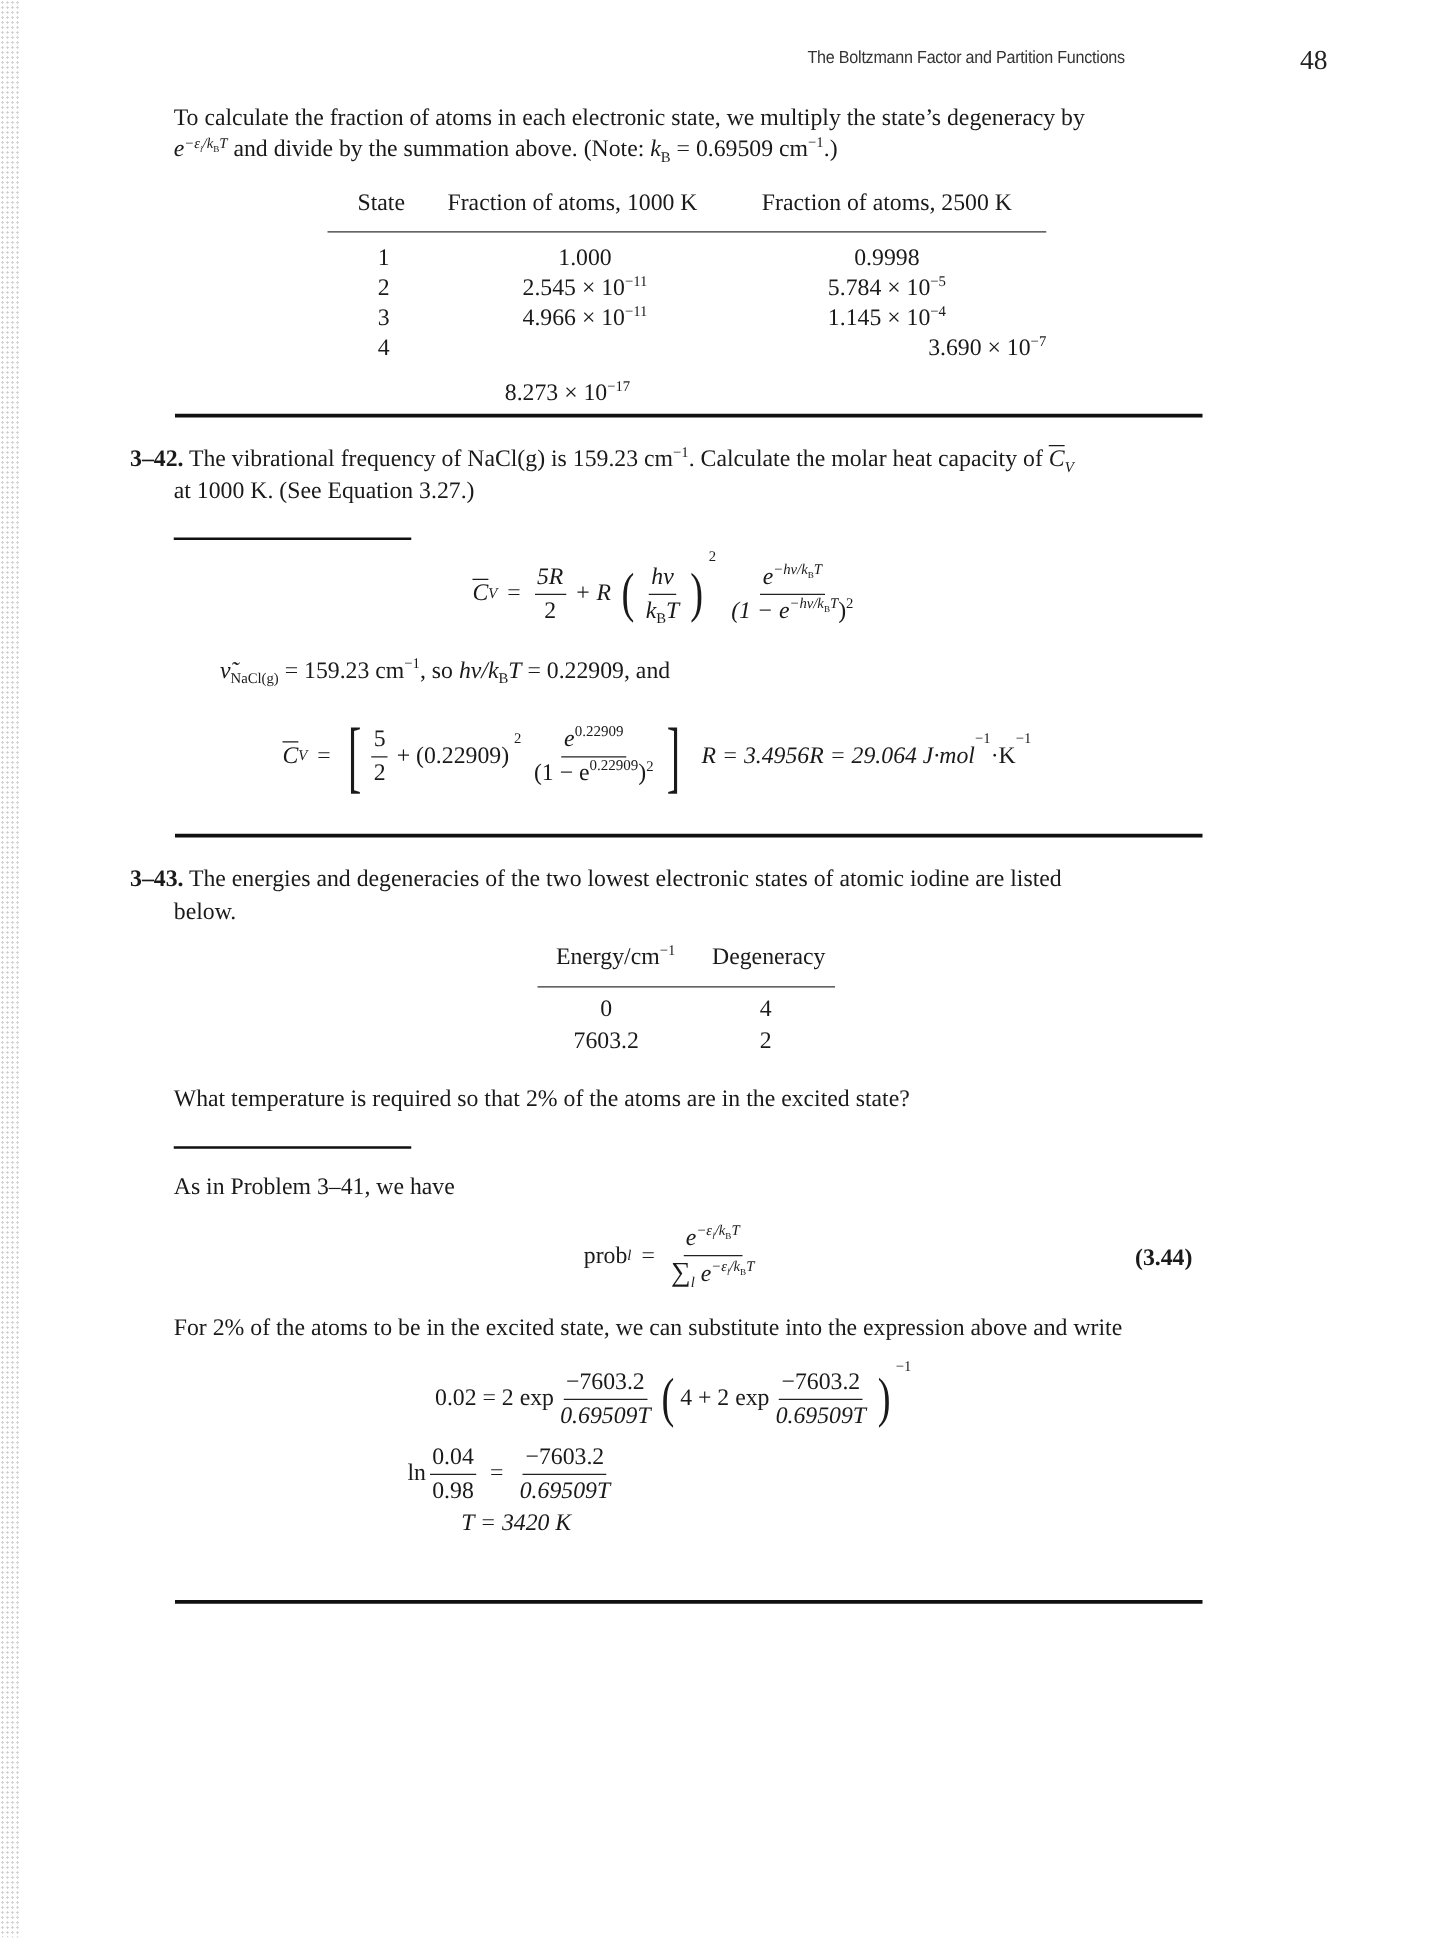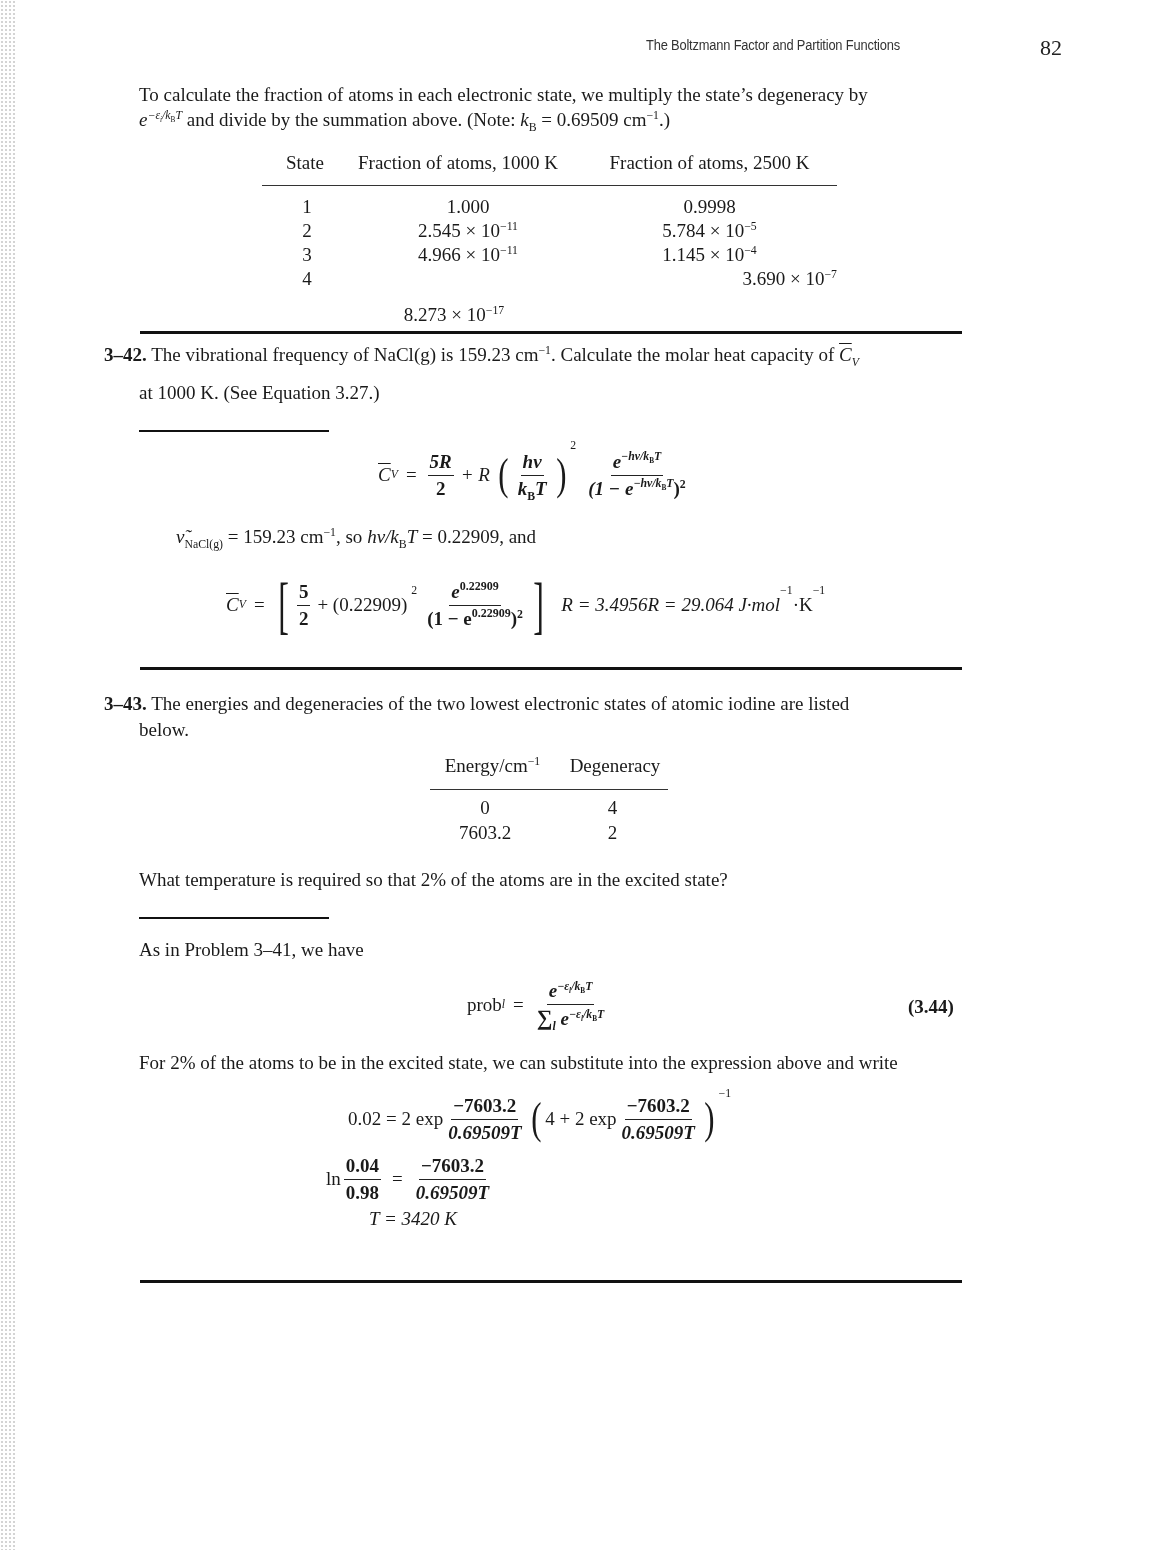--- a/index.html
+++ b/index.html
@@ -24,37 +24,37 @@
   .pagenum { font-size:22px; color:#222; }
   .txt { font-size:19px; line-height:26px; }
   .i { font-style:italic; }
   sup, sub { font-size:62%; line-height:0; }
   .rule { position:absolute; background:#111; }
   .thin { height:1px; background:#333; }
   
   .tbl { position:absolute; font-size:19px; }
   .tbl .cell { position:absolute; text-align:center; white-space:nowrap; }
   
-  .frac { display:inline-flex; flex-direction:column; align-items:center; vertical-align:middle; margin:0 3px;font-weight:bold; }
+  .frac { display:inline-flex; flex-direction:column; align-items:center; vertical-align:middle; margin:0 3px; }
   .frac .num { padding:0 2px 2px; border-bottom:1px solid #222; line-height:22px; }
   .frac .den { padding:2px 2px 0; line-height:22px; }
   .eq { position:absolute; font-size:19px; white-space:nowrap; display:flex; align-items:center; }
   .big { font-size:44px; font-weight:300; line-height:1; margin:0 2px; transform:scaleX(0.7); display:inline-block; }
   .bracket { font-size:64px; font-weight:200; line-height:1; transform:scaleX(0.5); display:inline-block; }
   .overbar { text-decoration:overline; }
   .small { font-size:12px;margin-top:37px; }
   .bold { font-weight:bold; }
 </style>
 </head>
 <body>
 
 <div class="scan-edge"></div>
 
 <div class="abs runhead" style="left:646px; top:37px;">The Boltzmann Factor and Partition Functions</div>
-<div class="abs pagenum" style="left:1040px; top:35px;">82</div>
+<div class="abs pagenum" style="left:1040px; top:35px;">48</div>
 
 <div class="abs txt" style="left:139px; top:82px;">To calculate the fraction of atoms in each electronic state, we multiply the state’s degeneracy by</div>
 <div class="abs txt" style="left:139px; top:107px;text-align:right;">
   <span class="i">e</span><sup><span class="i">−ε</span><sub class="i">i</sub><span class="i">/k</span><sub>B</sub><span class="i">T</span></sup><span> and divide by the summation above. (Note: </span><span class="i">k</span><sub>B</sub><span> = 0.69509 cm</span><sup>−1</sup><span>.)</span>
 </div>
 
 <div class="tbl" style="left:262px; top:150px; width:575px; height:150px;">
   <div class="cell" style="left:0; top:2px; width:86px;">State</div>
   <div class="cell" style="left:86px; top:2px; width:220px;">Fraction of atoms, 1000 K</div>
   <div class="cell" style="left:320px; top:2px; width:255px;">Fraction of atoms, 2500 K</div>
@@ -72,21 +72,21 @@
   <div class="cell" style="left:86px; top:94px; width:240px;"><span>4.966 × 10</span><sup>−11</sup></div>
   <div class="cell" style="left:320px; top:94px; width:255px;"><span>1.145 × 10</span><sup>−4</sup></div>
 
   <div class="cell" style="left:0; top:118px; width:90px;">4</div>
   <div class="cell" style="left:72px; top:118px; width:240px;margin-top:36px;"><span>8.273 × 10</span><sup>−17</sup></div>
   <div class="cell" style="left:320px; top:118px; width:255px;text-align:right;"><span>3.690 × 10</span><sup>−7</sup></div>
 </div>
 
 <div class="rule" style="left:140px; top:331px; width:822px; height:3px;"></div>
 
-<div class="abs txt" style="left:104px; top:342px;">
+<div class="abs txt" style="left:104px; top:355px;">
   <span class="bold">3–42.</span><span> The vibrational frequency of NaCl(g) is 159.23 cm</span><sup>−1</sup><span>. Calculate the molar heat capacity of </span><span class="i overbar">C</span><sub class="i">V</sub>
 </div>
 <div class="abs txt" style="left:139px; top:380px;">at 1000 K. (See Equation 3.27.)</div>
 
 <div class="rule" style="left:139px; top:430px; width:190px; height:2px;"></div>
 
 <div class="eq" style="left:378px; top:440px; height:70px;">
   <span class="i overbar">C</span>
     <sub class="i">V</sub>
   <span style="margin:0 8px;">=</span>

